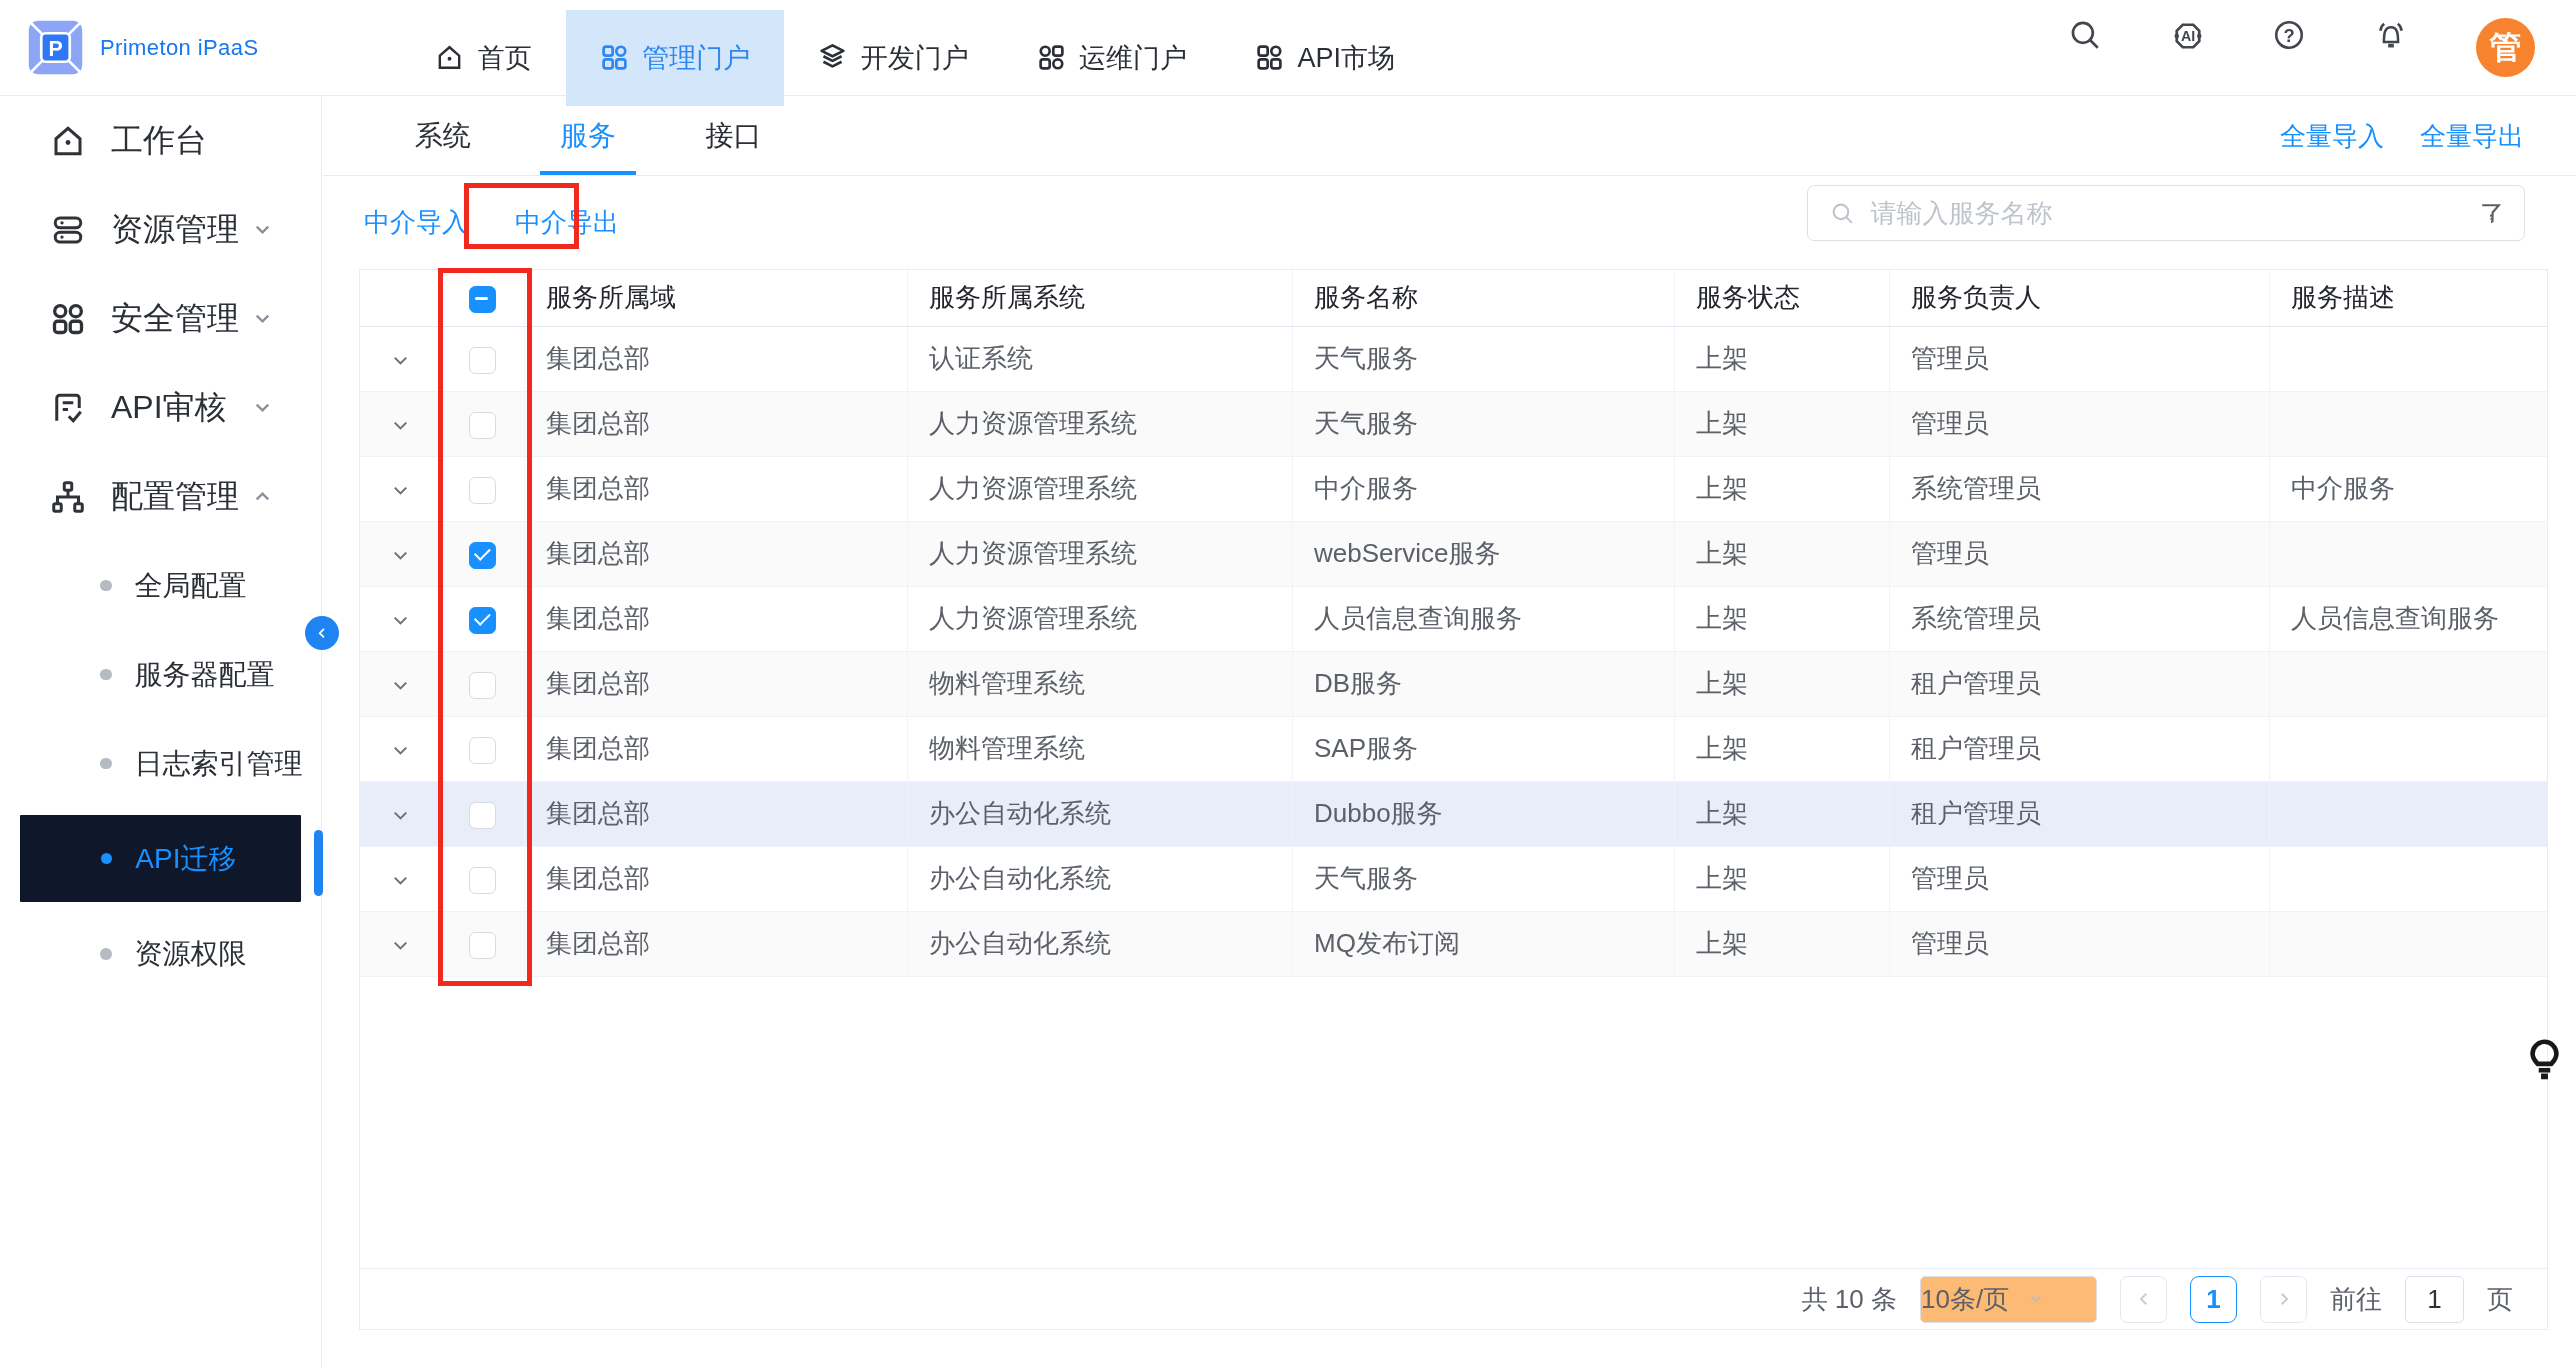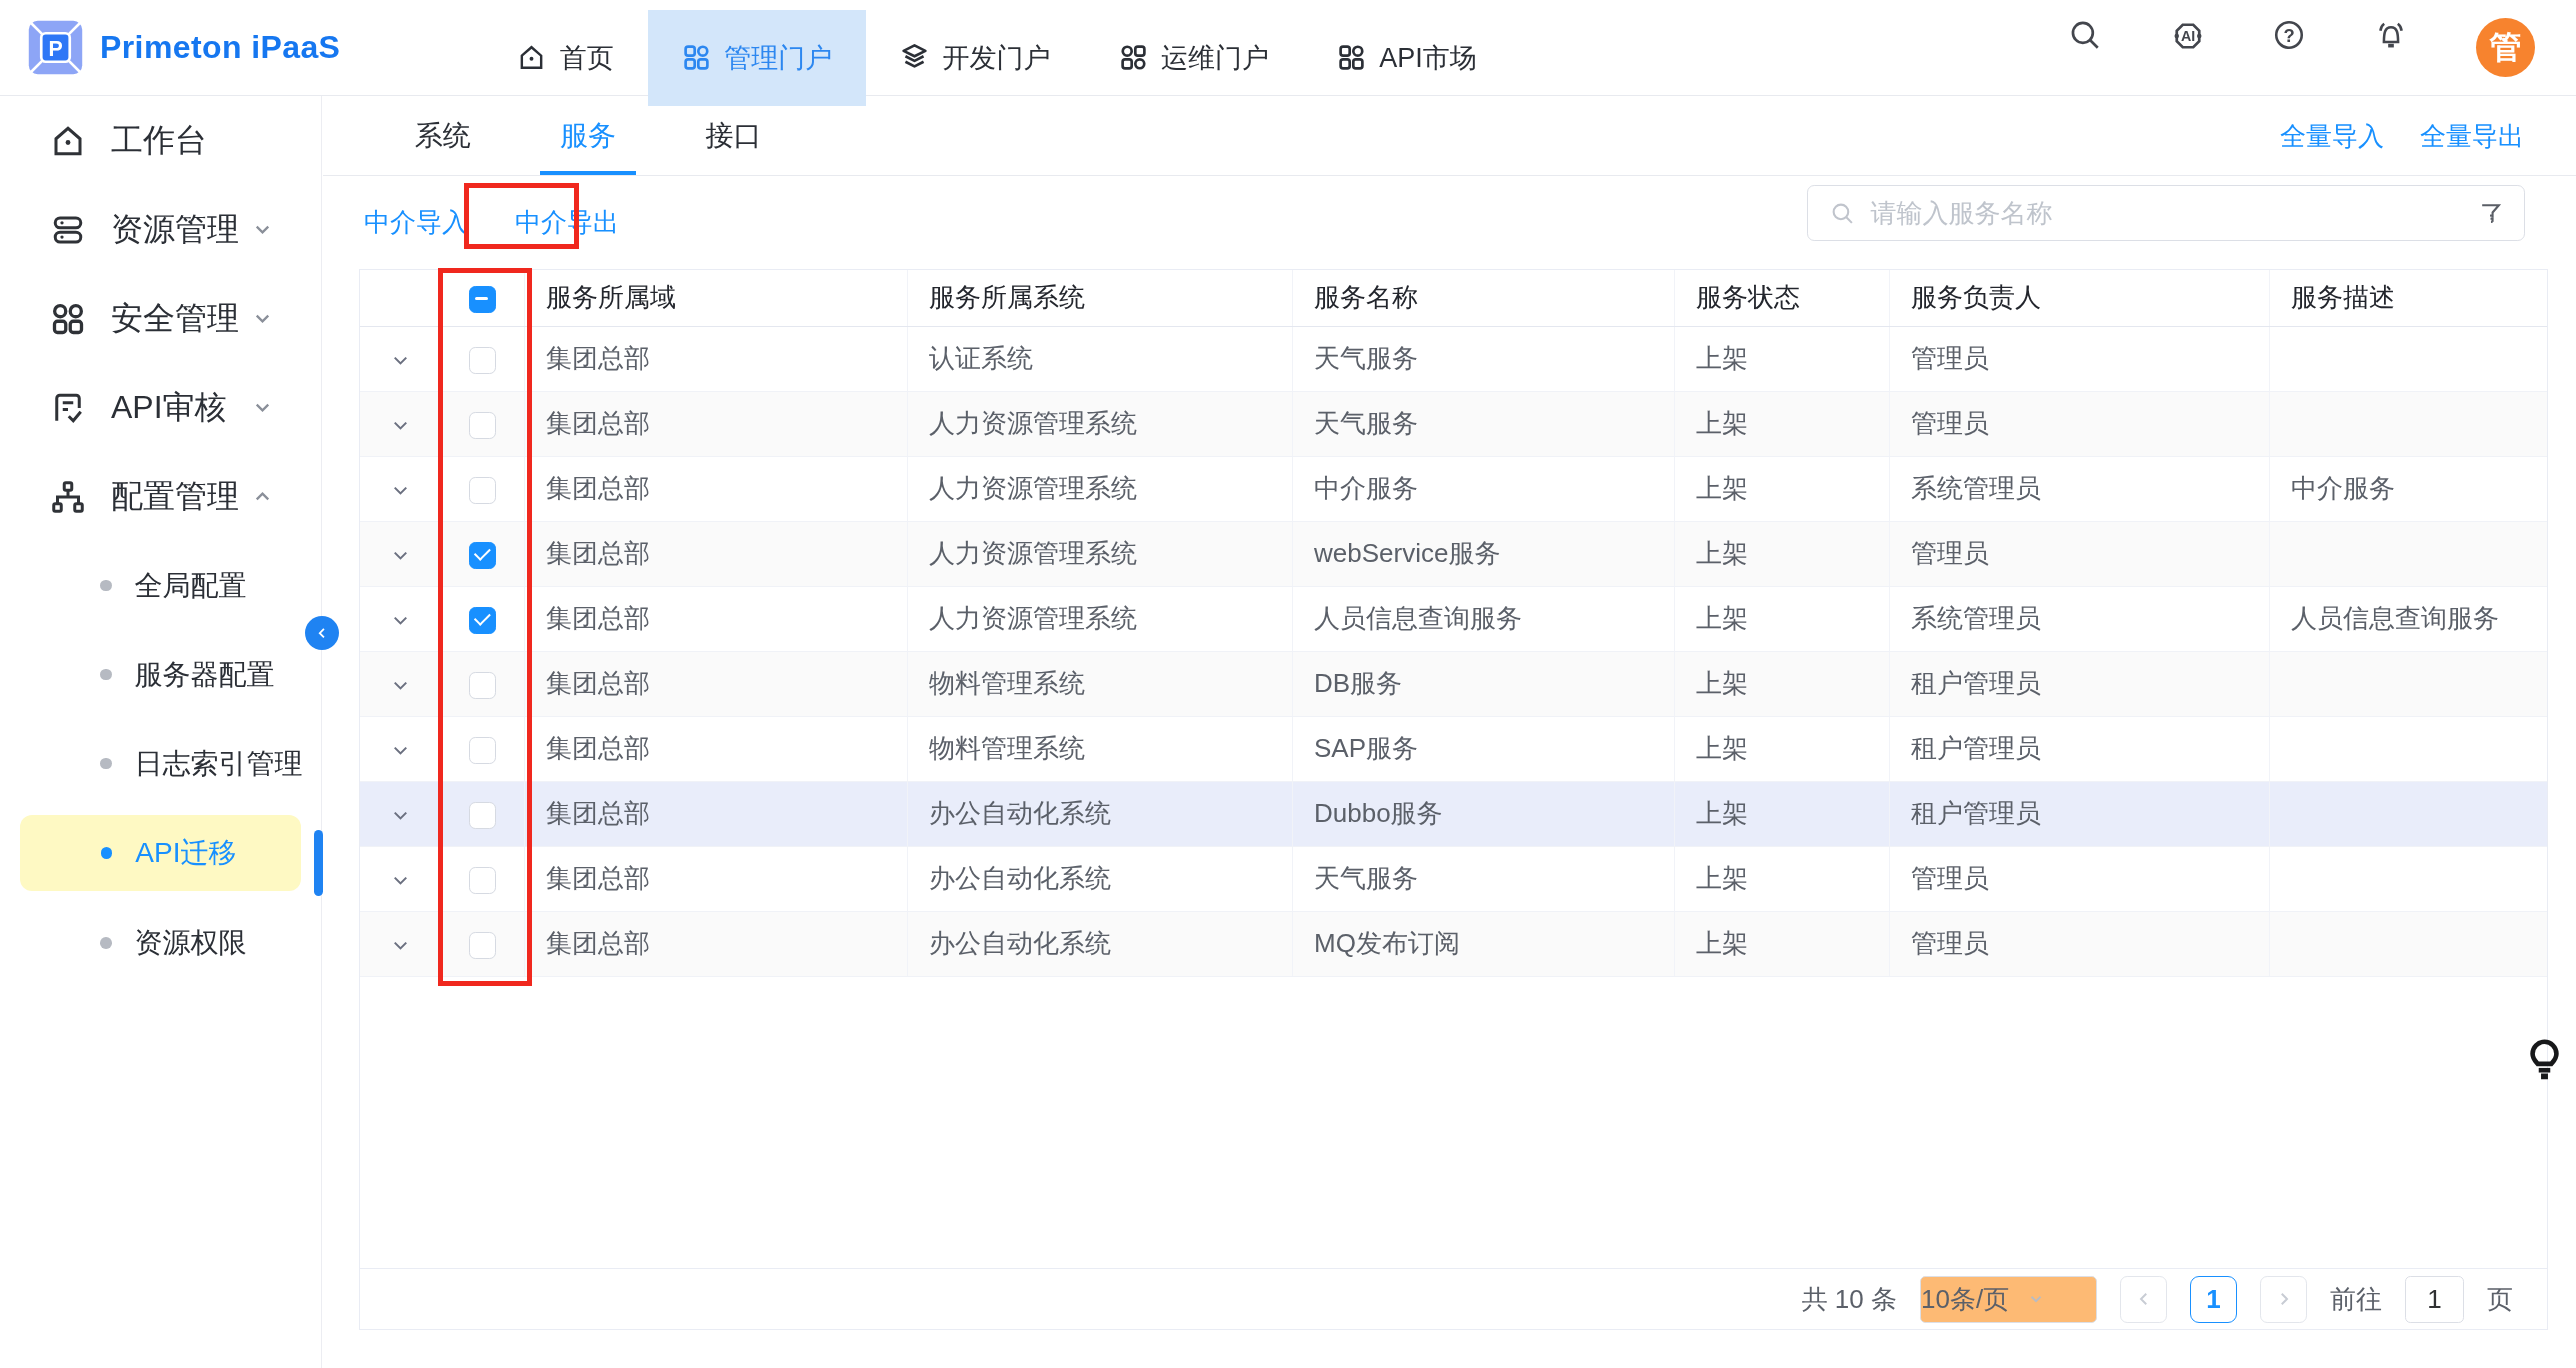--- a/index.html
+++ b/index.html
@@ -13,21 +13,21 @@
   }
   svg { display: block; }
 
   
   .navbar {
     position: absolute; top: 0; left: 0; width: 2576px; height: 96px;
     background: #fff; border-bottom: 0.9px solid #e8eaef;
     display: flex; align-items: center; z-index: 10;
   }
   .brand { display: flex; align-items: center; gap: 16px; margin-left: 27px; cursor: pointer; }
-  .brand-title { font-size: 32px; font-weight: 700; color: #1677f0; letter-spacing: 0.4px; }
+  .brand-title { font-size: 22px; font-weight: 400; color: #1677f0; letter-spacing: 0.4px; }
   .nav-menu { display: flex; height: 76px; margin-left: 143px; }
   .nav-item {
     display: flex; align-items: center; gap: 13.4px; padding: 0 34px;
     font-size: 27px; color: #2b2f36; cursor: pointer; height: 96px;
   }
   .nav-item svg { width: 29px; height: 29px; }
   .nav-item.active { background: #d3e6fa; color: #2c87f0; }
   .nav-right { margin-left: auto; display: flex; align-items: flex-start; gap: 68px; margin-right: 41px; }
   .nav-icon { width: 34px; height: 34px; color: #43464d; cursor: pointer; }
   .avatar {
@@ -46,22 +46,22 @@
     font-size: 32px; color: #2b2f36; position: relative; cursor: pointer;
   }
   .side-item svg.mi { width: 36px; height: 36px; margin-right: 25px; color: #2f3237; }
   .side-item .chev { position: absolute; right: 47px; width: 23px; height: 23px; color: #8a8f99; }
   .sub-item {
     height: 89px; display: flex; align-items: center; padding-left: 100px;
     gap: 23px; font-size: 28px; color: #2b2f36; cursor: pointer;
   }
   .sub-item .dot { width: 11.6px; height: 11.6px; border-radius: 50%; background: #b6bac2; }
   .sub-item.active {
-    margin: 7.2px 19.7px; height: 76px; padding-left: 81px;
-    background: #fef9c3; border-radius: 12px; color: #1890ff;
+    margin: 7.2px 19.7px; height: 87px; padding-left: 81px;
+    background: #0f172a; border-radius: 1px; color: #1890ff;
   }
   .sub-item.active .dot { background: #1890ff; }
   .active-bar {
     position: absolute; right: -1.8px; top: 734px; width: 9px; height: 66px;
     background: #1f83f2; border-radius: 5.4px;
   }
   .collapse-toggle {
     position: absolute; top: 616px; left: 305px; width: 34px; height: 34px;
     border-radius: 50%; background: #1f83f2; display: flex; align-items: center;
     justify-content: center; z-index: 30; cursor: pointer;

